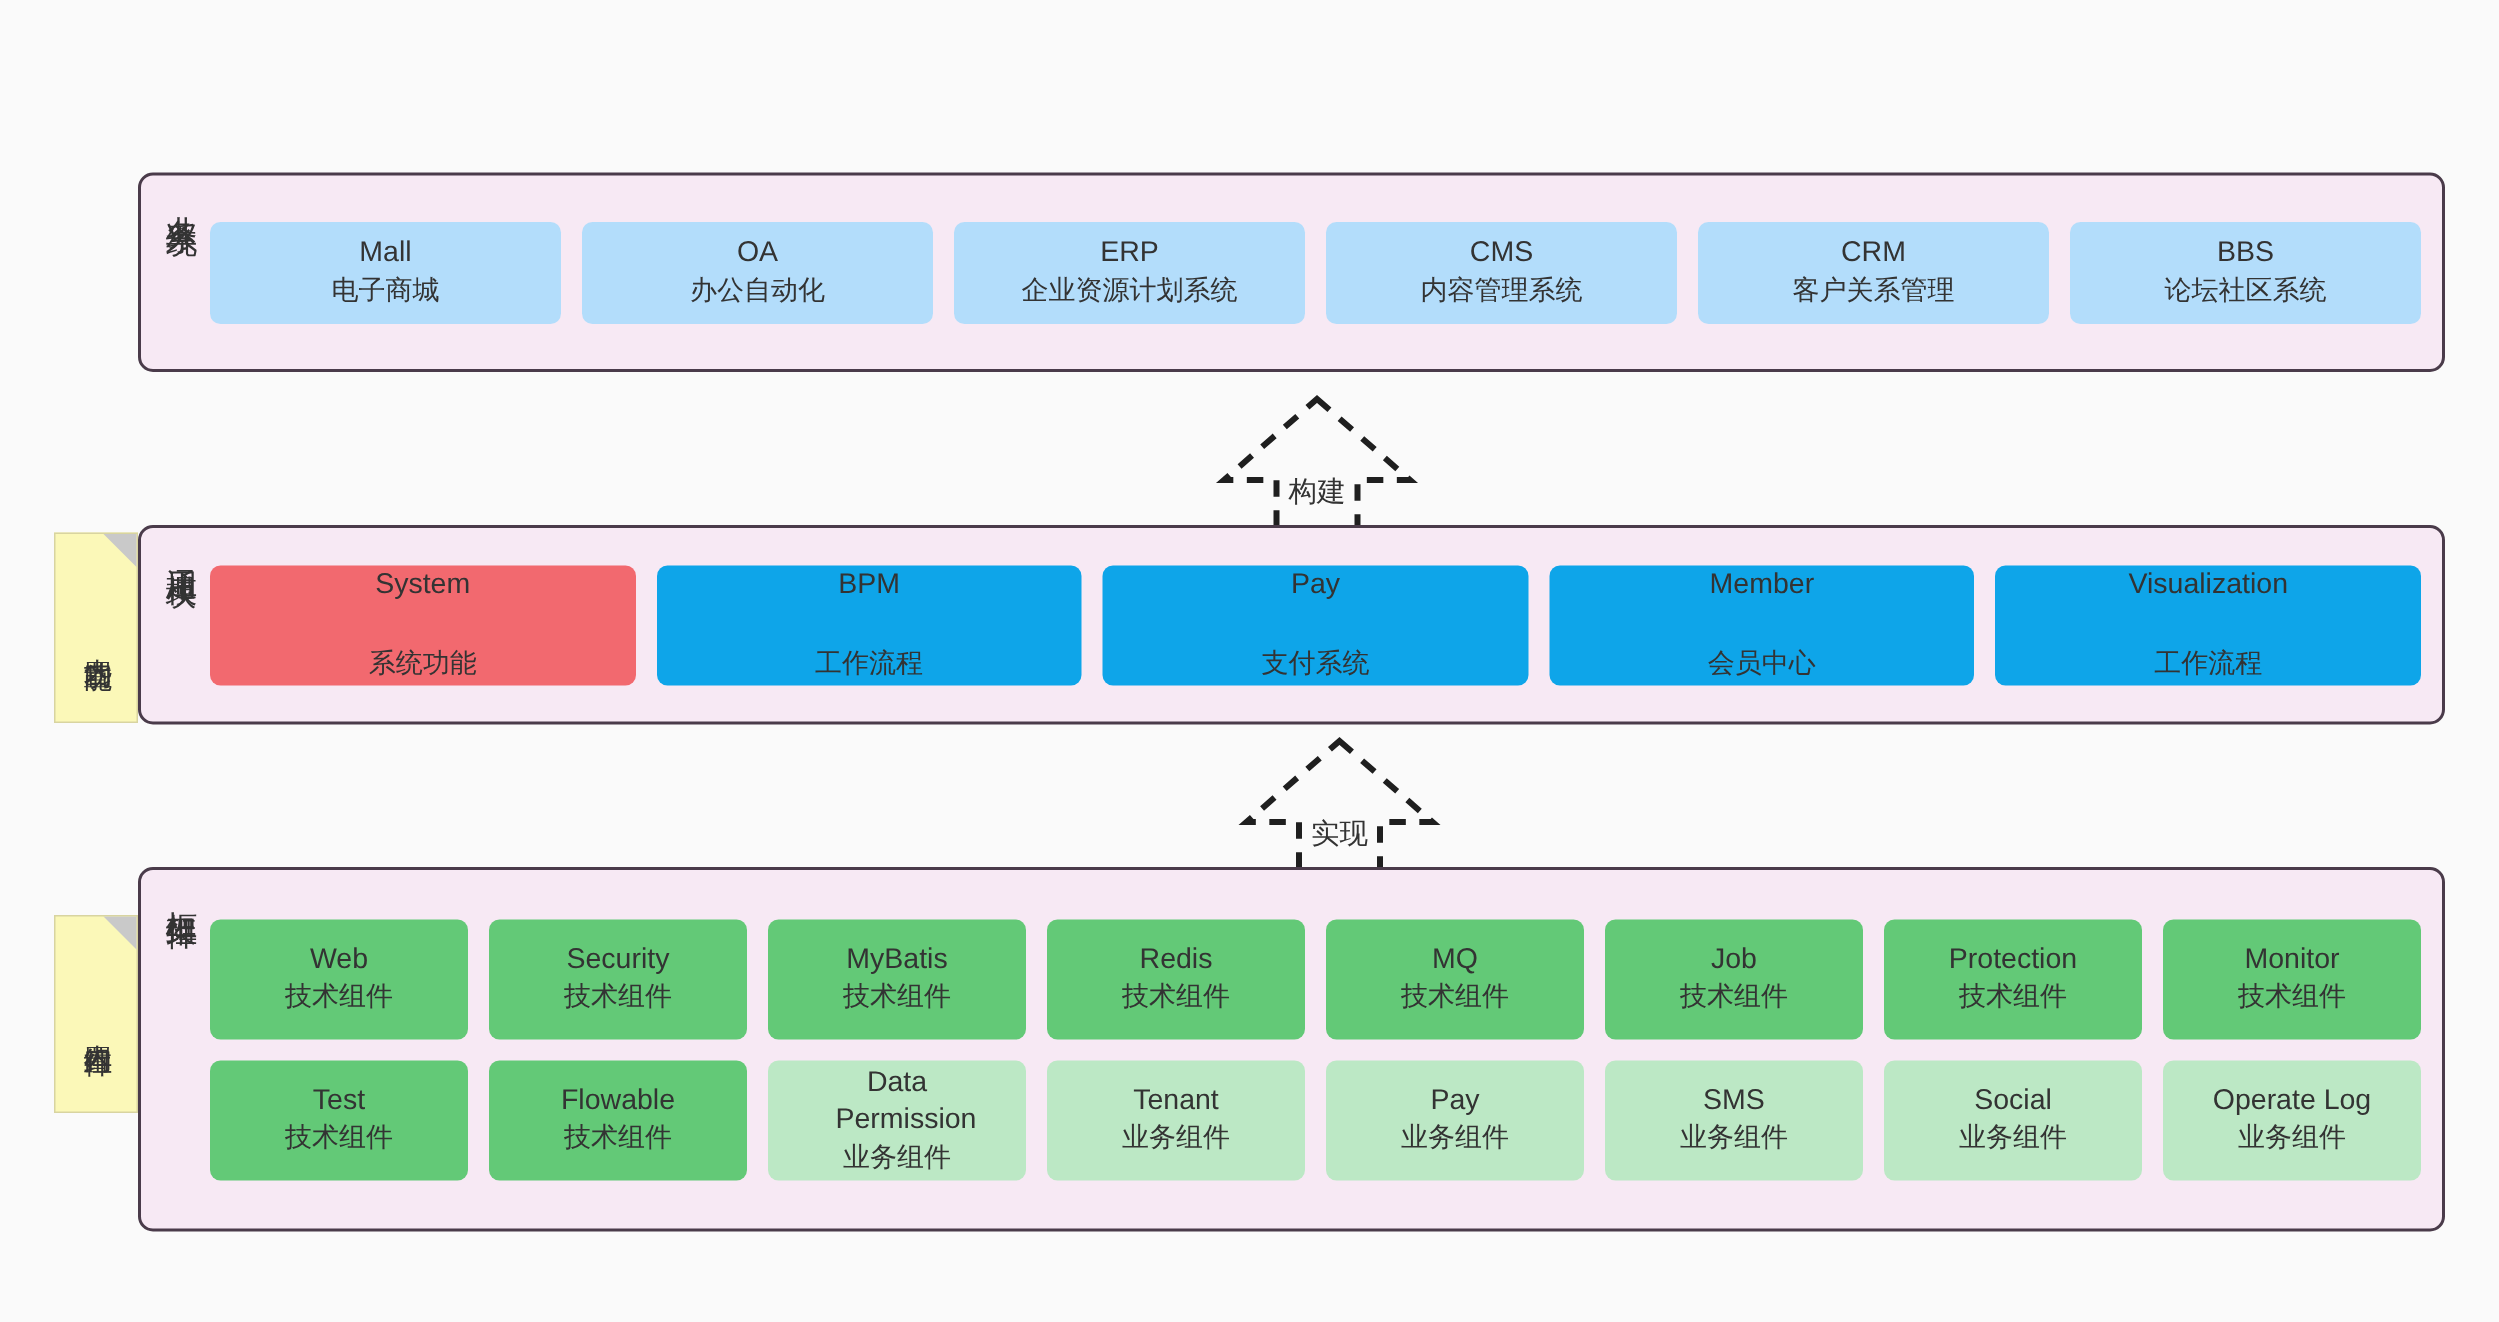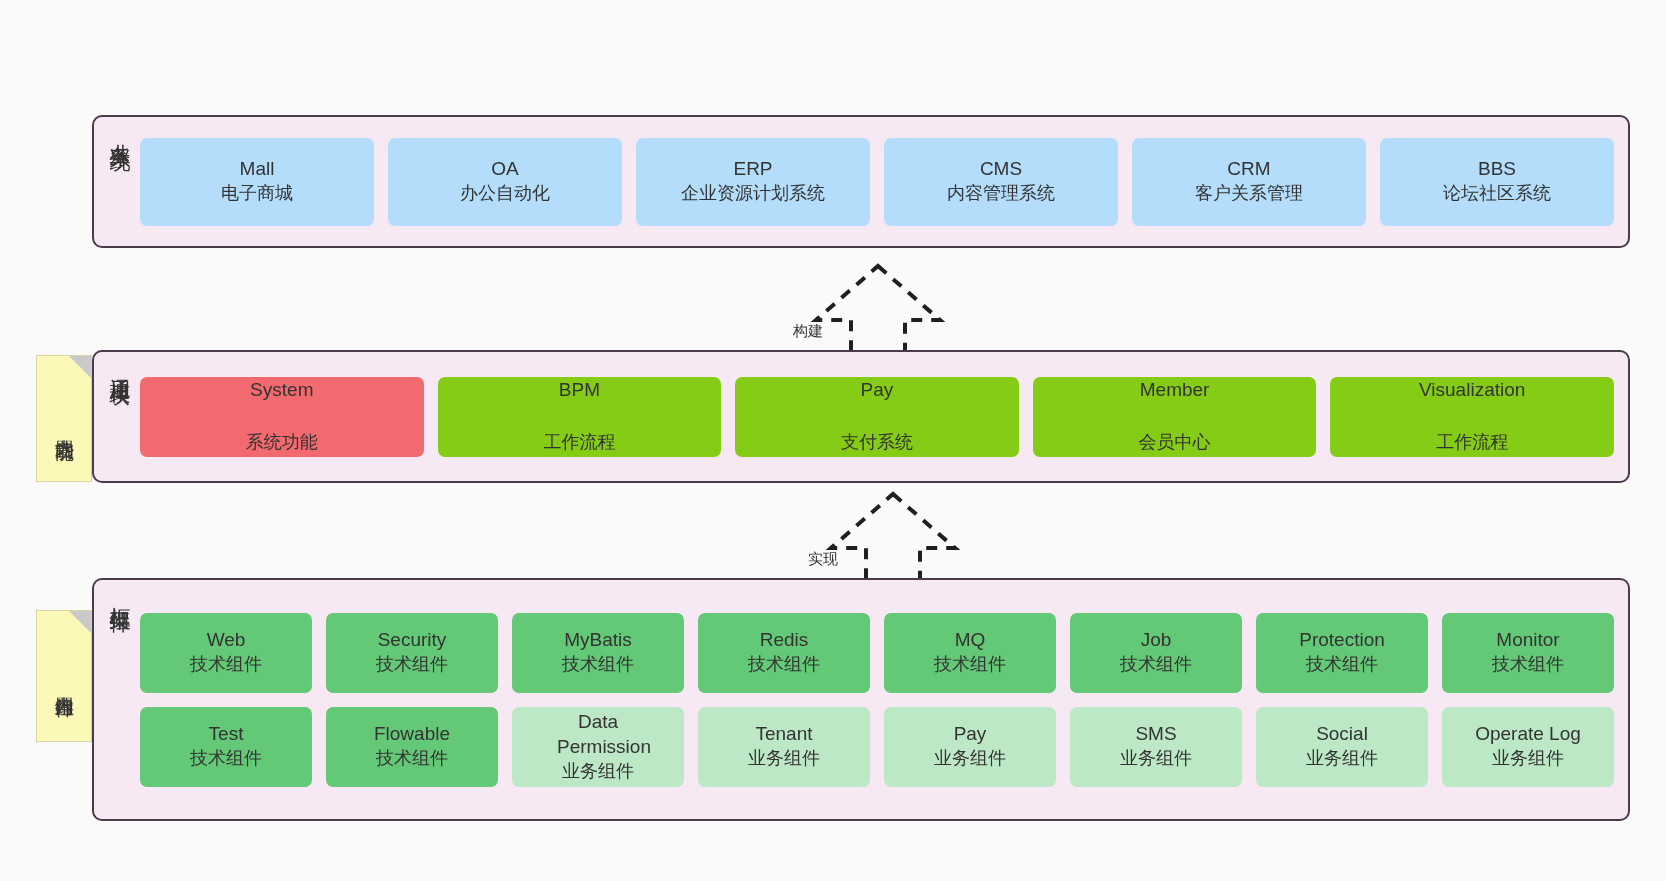--- a/index.html
+++ b/index.html
@@ -79,26 +79,26 @@
     font-size: 19px;
     color: #333333;
   }
   .card .card-sub {
     font-size: 18px;
     color: #333333;
   }
 
   .card.blue        { background: #b3ddfb; }
   .card.red         { background: #f2696f; }
-  .card.pink        { background: #84cc16; }
+  .card.pink        { background: #0ea5e9; }
   .card.green       { background: #63c977; }
   .card.lightgreen  { background: #bce8c5; }
 
   
-  .h-business .card { height: 88px; }
+  .h-business .card { height: 68px; }
   .h-common   .card { height: 80px; gap: 28px; }
   .h-frame    .card { height: 80px; }
 
   
   .note {
     position: absolute;
     box-sizing: border-box;
     width: 56px;
     background: #fbf8b8;
     border: 1px solid #d8d4a0;
@@ -130,21 +130,22 @@
     position: absolute;
     width: 170px;
     height: 105px;
   }
   .arrow svg { display: block; }
   .arrow-label {
     position: absolute;
     left: 0;
     right: 0;
     bottom: 26px;
-    font-size: 15px;
+    text-align: center;
+    font-size: 19px;
     color: #333333;
     background: transparent;
   }
 </style>
 </head>
 <body>
 
 <div id="stage">
 
   <div class="layer h-business" style="left:92px; top:115px; width:1538px; height:133px;">

